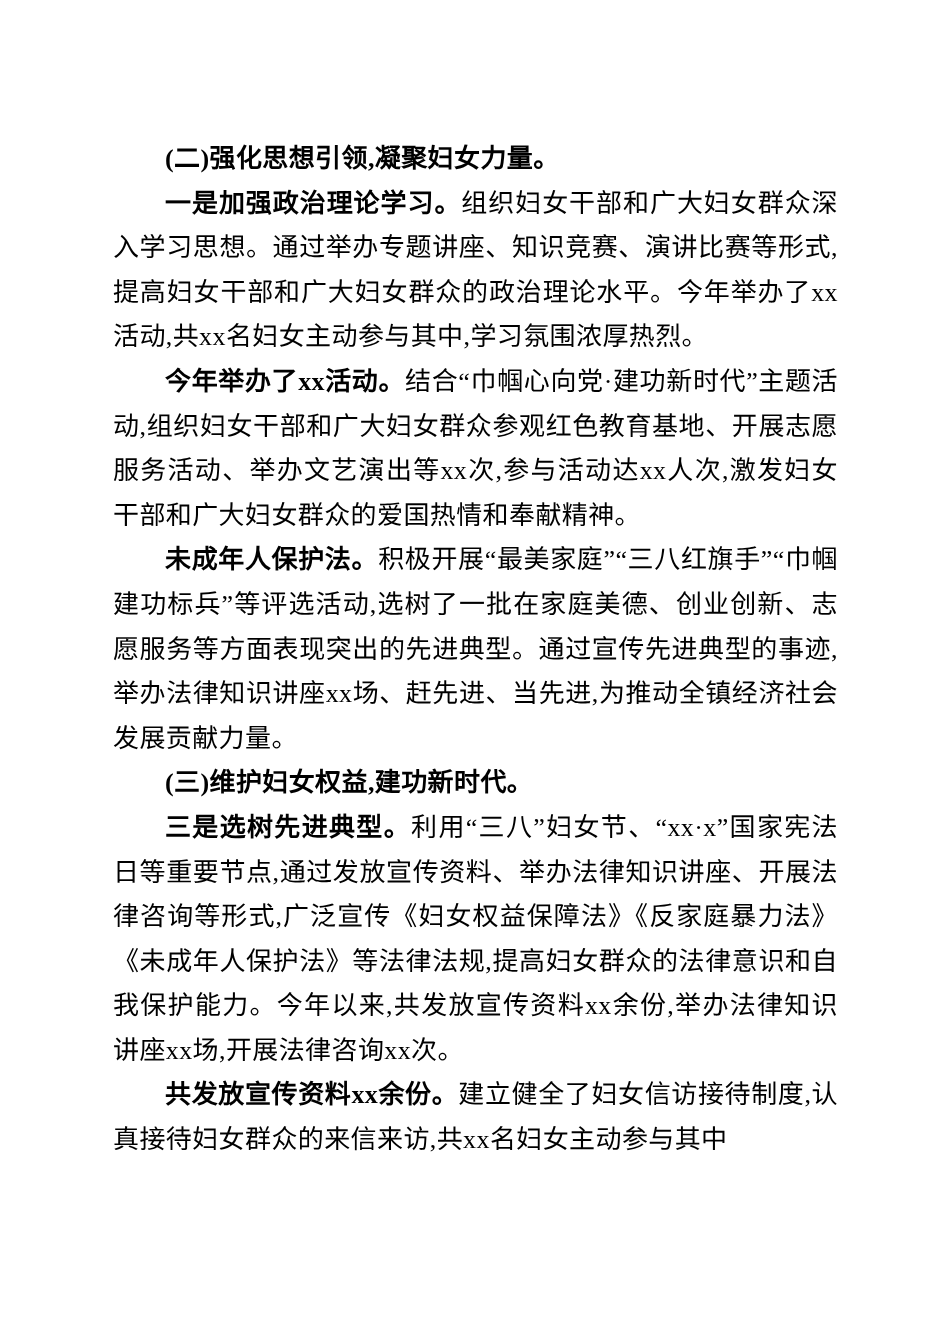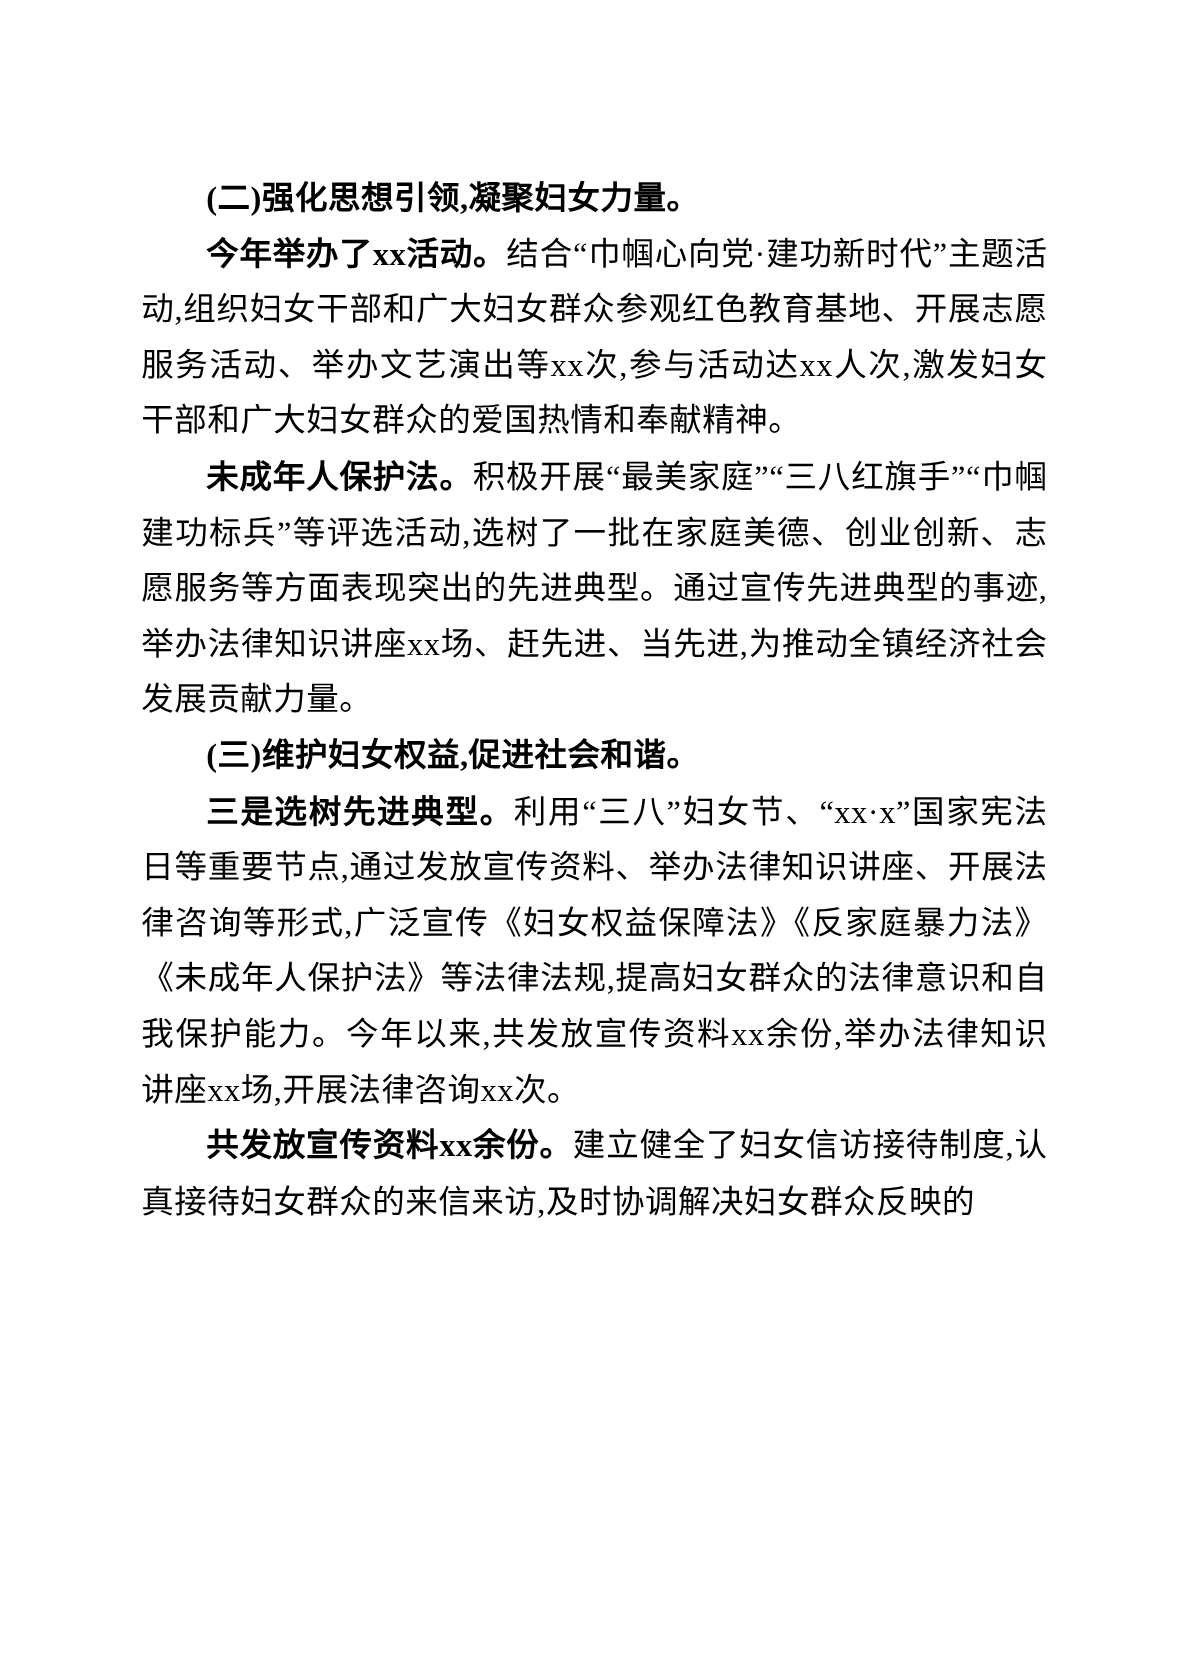--- a/index.html
+++ b/index.html
@@ -42,25 +42,26 @@
   }
 </style>
 </head>
 <body>
 
 <div class="page">
   <div class="content">
 
     <p class="heading"><span class="lead">(二)强化思想引领,凝聚妇女力量。</span><span></span></p>
 
+    <p><span class="lead">一是加强政治理论学习。</span><span>组织妇女干部和广大妇女群众深入学习思想。通过举办专题讲座、知识竞赛、演讲比赛等形式,提高妇女干部和广大妇女群众的政治理论水平。今年举办了xx活动,共xx名妇女主动参与其中,学习氛围浓厚热烈。</span></p>
 
     <p><span class="lead">今年举办了xx活动。</span><span>结合“巾帼心向党·建功新时代”主题活动,组织妇女干部和广大妇女群众参观红色教育基地、开展志愿服务活动、举办文艺演出等xx次,参与活动达xx人次,激发妇女干部和广大妇女群众的爱国热情和奉献精神。</span></p>
 
     <p><span class="lead">未成年人保护法。</span><span>积极开展“最美家庭”“三八红旗手”“巾帼建功标兵”等评选活动,选树了一批在家庭美德、创业创新、志愿服务等方面表现突出的先进典型。通过宣传先进典型的事迹,举办法律知识讲座xx场、赶先进、当先进,为推动全镇经济社会发展贡献力量。</span></p>
 
-    <p class="heading"><span class="lead">(三)维护妇女权益,促进社会和谐。</span><span></span></p>
+    <p class="heading"><span class="lead">(三)维护妇女权益,建功新时代。</span><span></span></p>
 
     <p><span class="lead">三是选树先进典型。</span><span>利用“三八”妇女节、“xx·x”国家宪法日等重要节点,通过发放宣传资料、举办法律知识讲座、开展法律咨询等形式,广泛宣传《妇女权益保障法》《反家庭暴力法》《未成年人保护法》等法律法规,提高妇女群众的法律意识和自我保护能力。今年以来,共发放宣传资料xx余份,举办法律知识讲座xx场,开展法律咨询xx次。</span></p>
 
-    <p><span class="lead">共发放宣传资料xx余份。</span><span>建立健全了妇女信访接待制度,认真接待妇女群众的来信来访,及时协调解决妇女群众反映的</span></p>
+    <p><span class="lead">共发放宣传资料xx余份。</span><span>建立健全了妇女信访接待制度,认真接待妇女群众的来信来访,共xx名妇女主动参与其中</span></p>
 
   </div>
 </div>
 
 </body></html>

